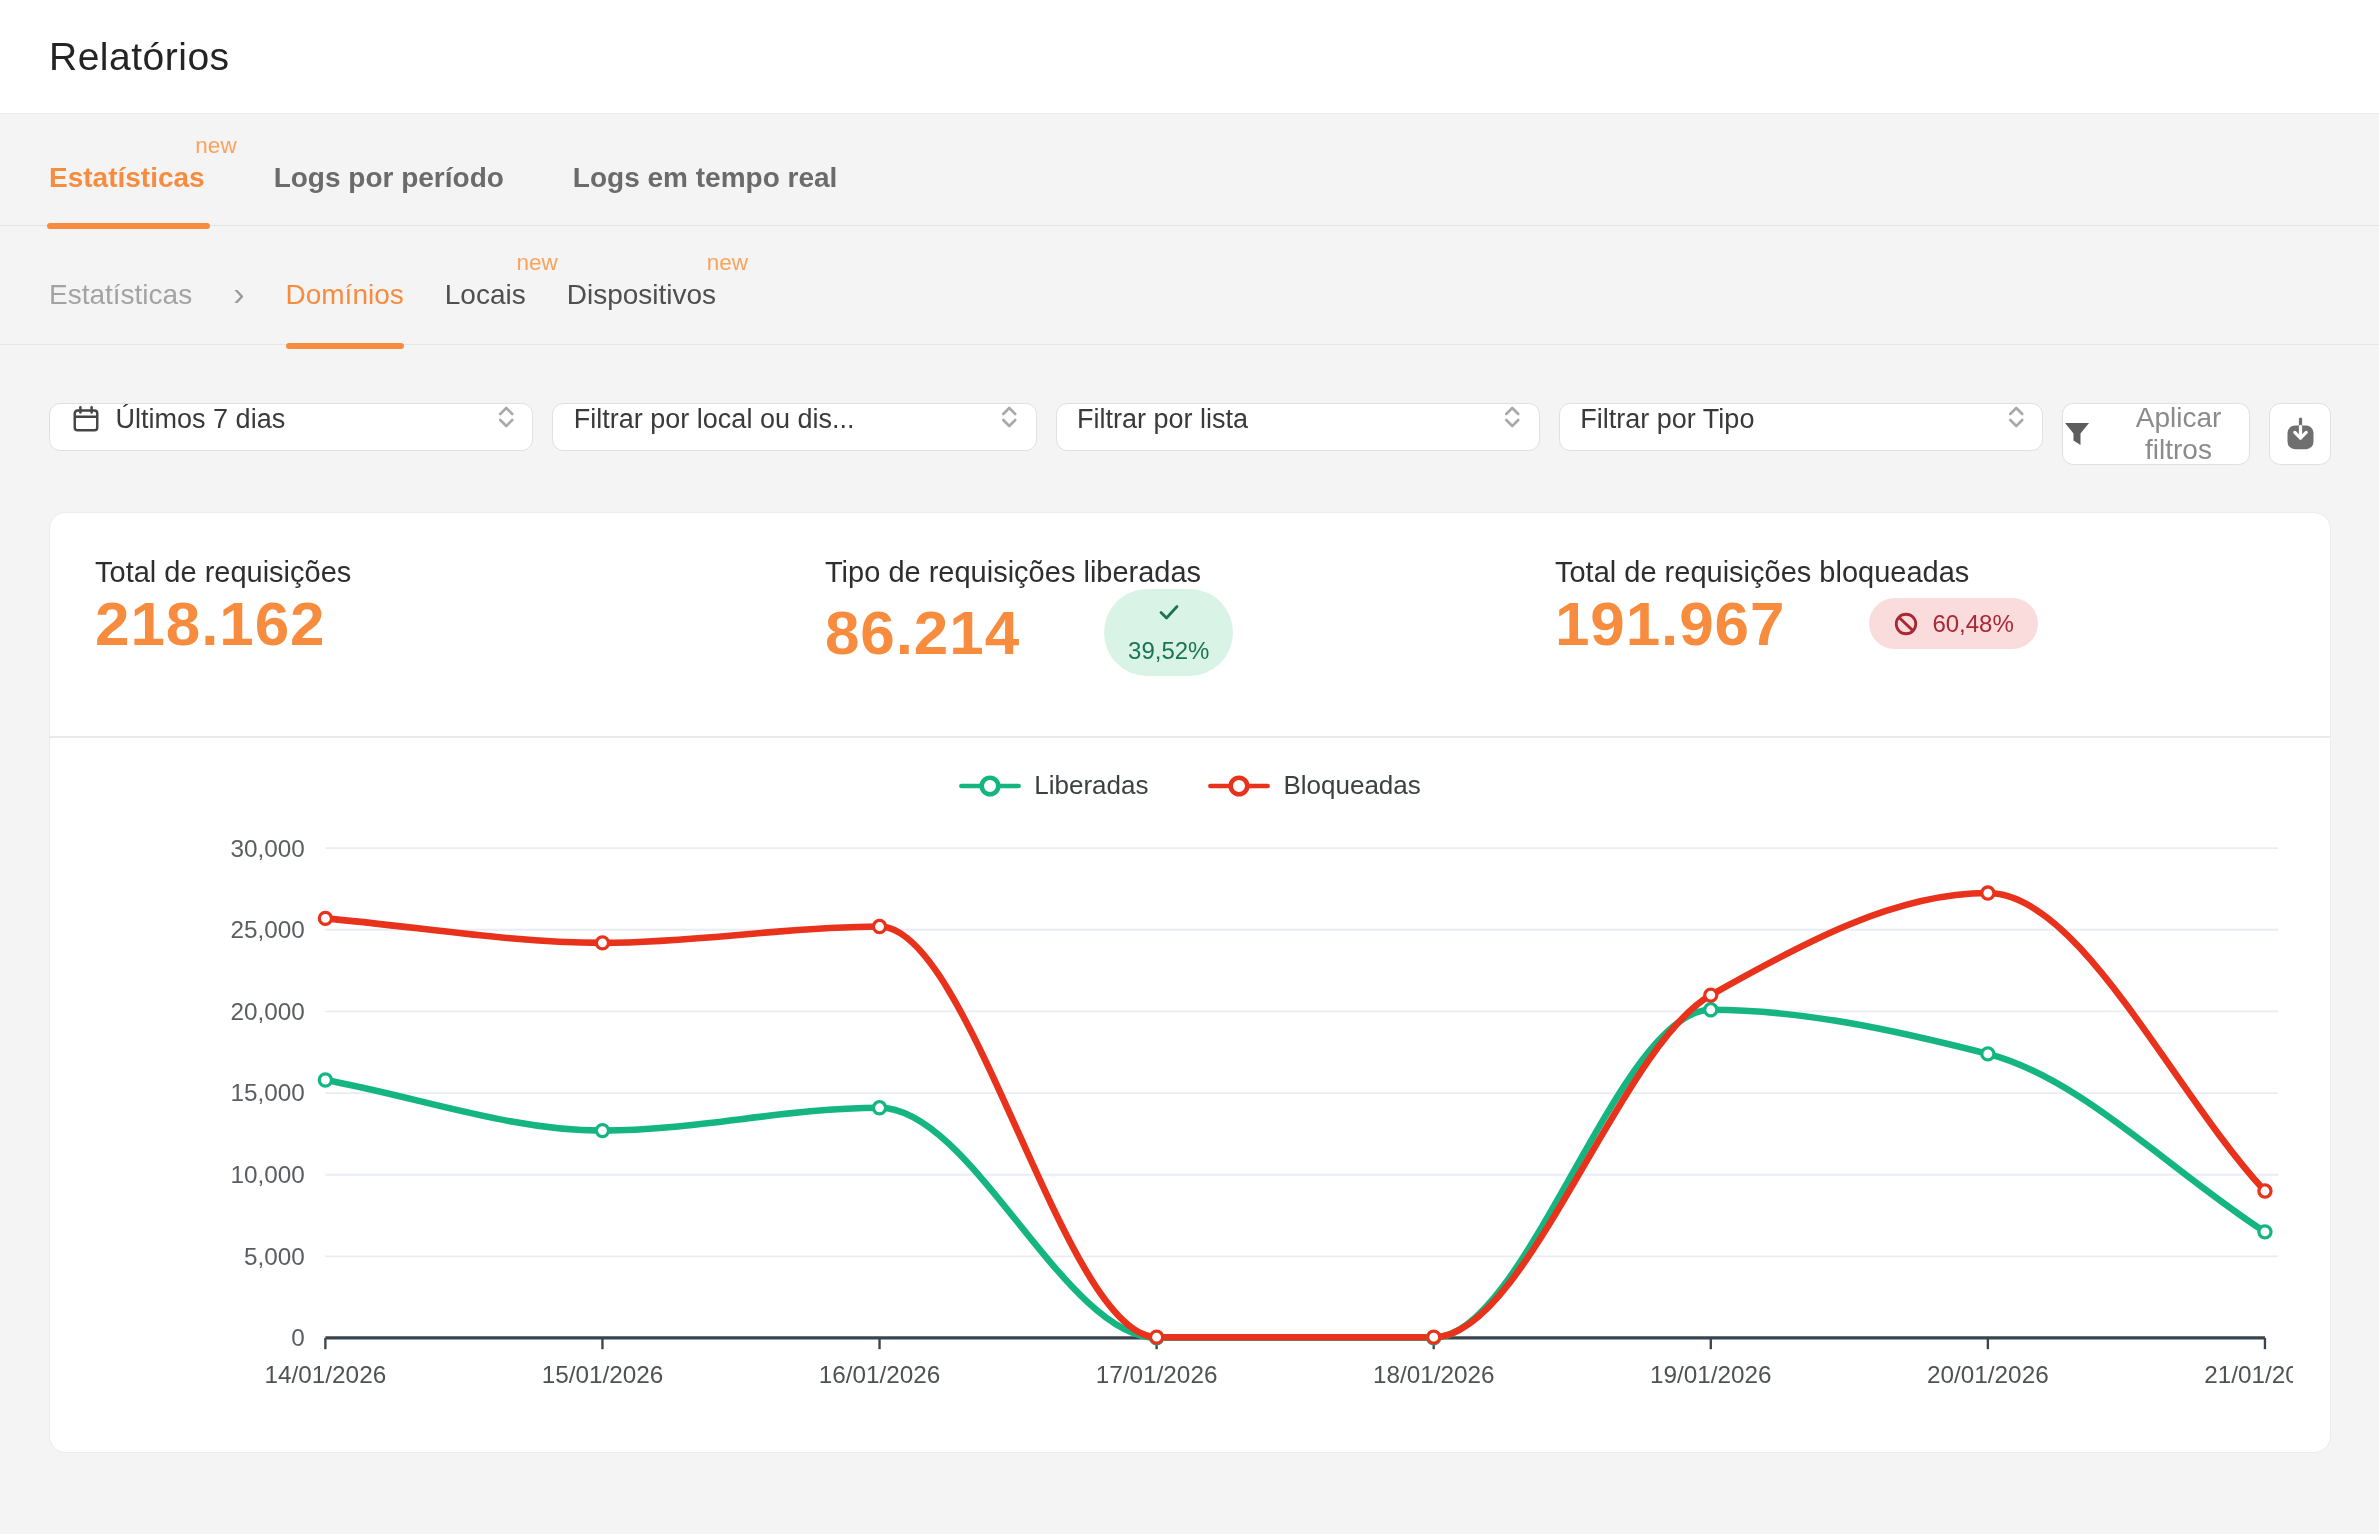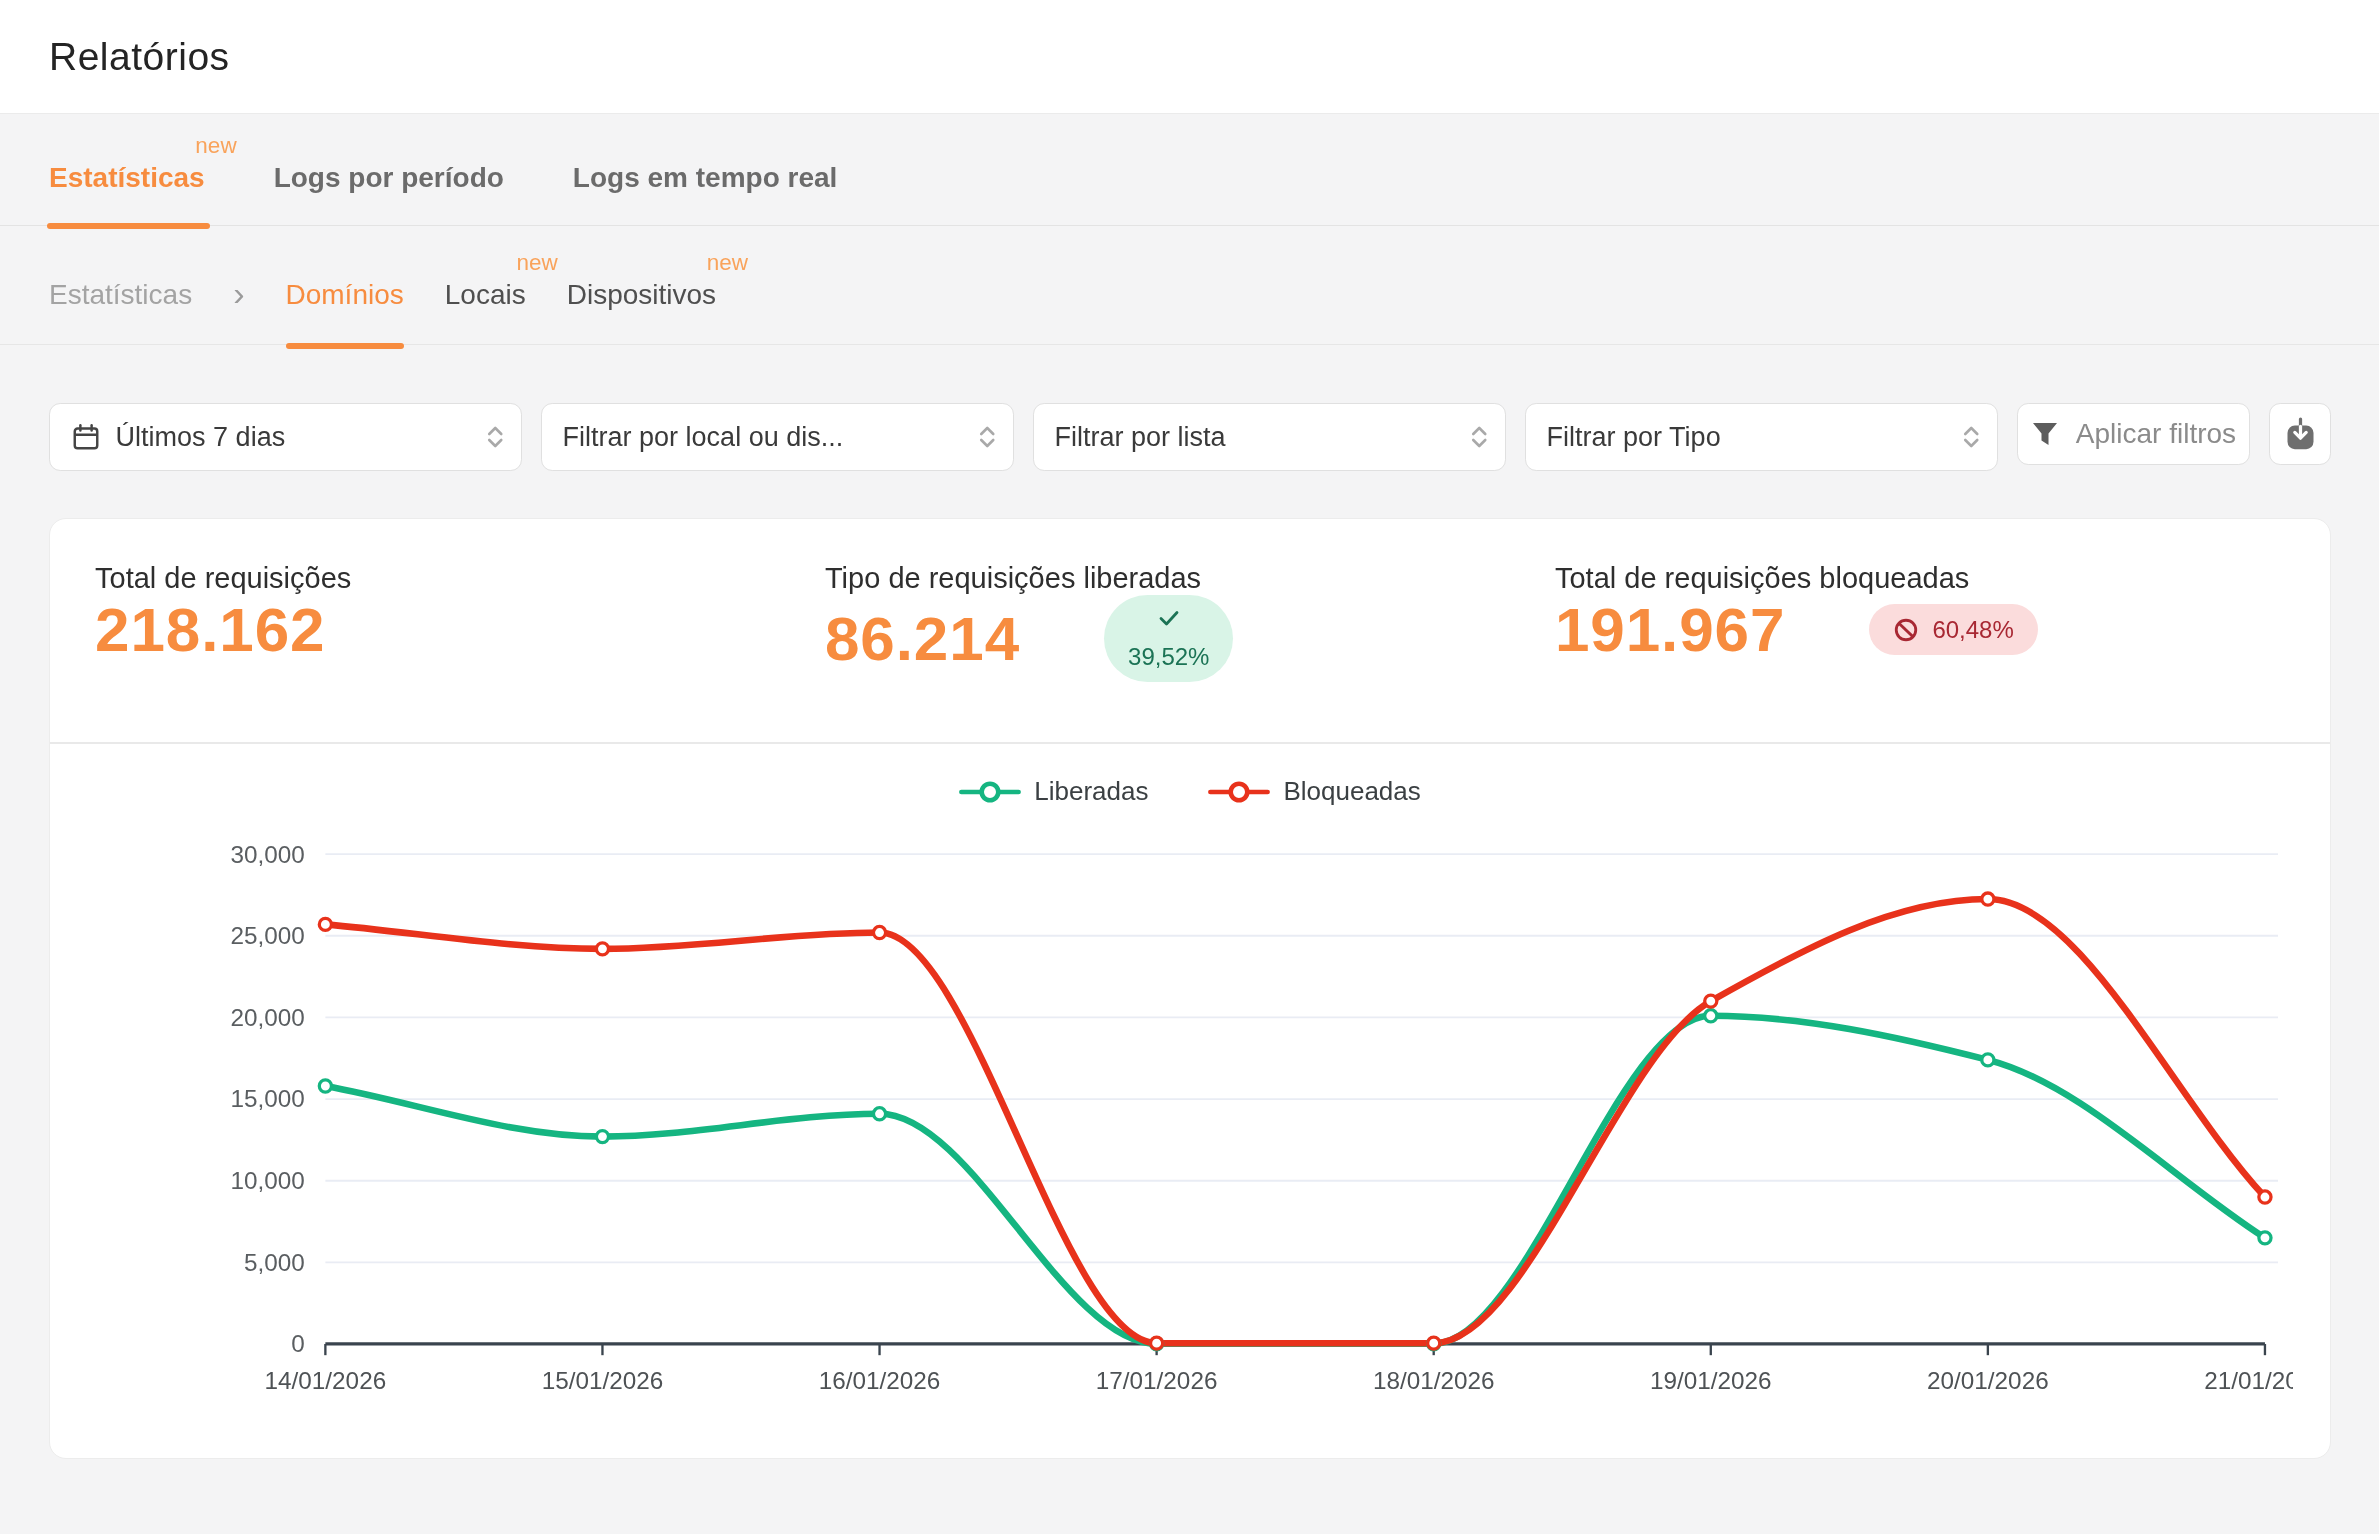--- a/index.html
+++ b/index.html
@@ -31,26 +31,26 @@
     border-bottom:1.9px solid #E6E6E6; font-size:28px; line-height:34px;}
   .crumb-root{color:#A3A3A3;}
   .crumb-chevron{color:#9B9B9B; font-size:34px; line-height:28px; transform:translateY(-1.9px);}
   .crumb{position:relative; color:#4F4F4F; cursor:pointer;}
   .crumb.active{color:var(--accent);}
   .crumb.active::after{content:""; position:absolute; left:0; right:0; bottom:-37px;
     height:5.6px; background:var(--accent); border-radius:3.7px;}
 
   
   .filters-row{display:flex; gap:19px; margin:58px 49px 0;}
-  .select{flex:1; min-width:0; height:68px; background:#fff; border:1.9px solid #E0E0E0;
-    border-radius:11.2px; display:flex; align-items:center; gap:15px;
+  .select{flex:1; min-width:0; height:48px; background:#fff; border:1.9px solid #E0E0E0;
+    border-radius:11.2px; display:flex; gap:15px;
     padding:0 15px 0 20.6px; font-size:27px; color:#3A3A3A; cursor:pointer;}
   .select .sel-label{flex:1; white-space:nowrap; overflow:hidden;}
   .icon{flex:none; display:inline-flex;}
-  .apply-btn{flex:none; width:233px; height:62px; background:#fff; border:1.9px solid #E0E0E0;
+  .apply-btn{flex:none; width:188px; height:62px; background:#fff; border:1.9px solid #E0E0E0;
     border-radius:11.2px; display:flex; align-items:center; justify-content:center; gap:17px;
     font-size:28px; color:#8B8B8B; font-weight:500; cursor:pointer;}
   .dl-btn{flex:none; width:62px; height:62px; background:#fff; border:1.9px solid #E0E0E0;
     border-radius:11.2px; display:flex; align-items:center; justify-content:center; cursor:pointer;}
 
   
   .card{margin:47px 49px 0; background:#fff; border:0.9px solid #ECECEC; border-radius:17px;}
   .stats{display:flex; padding:43px 45px 60px;}
   .stat{width:33.333%;}
   .stat-label{font-size:29px; color:#2E2E2E; }

